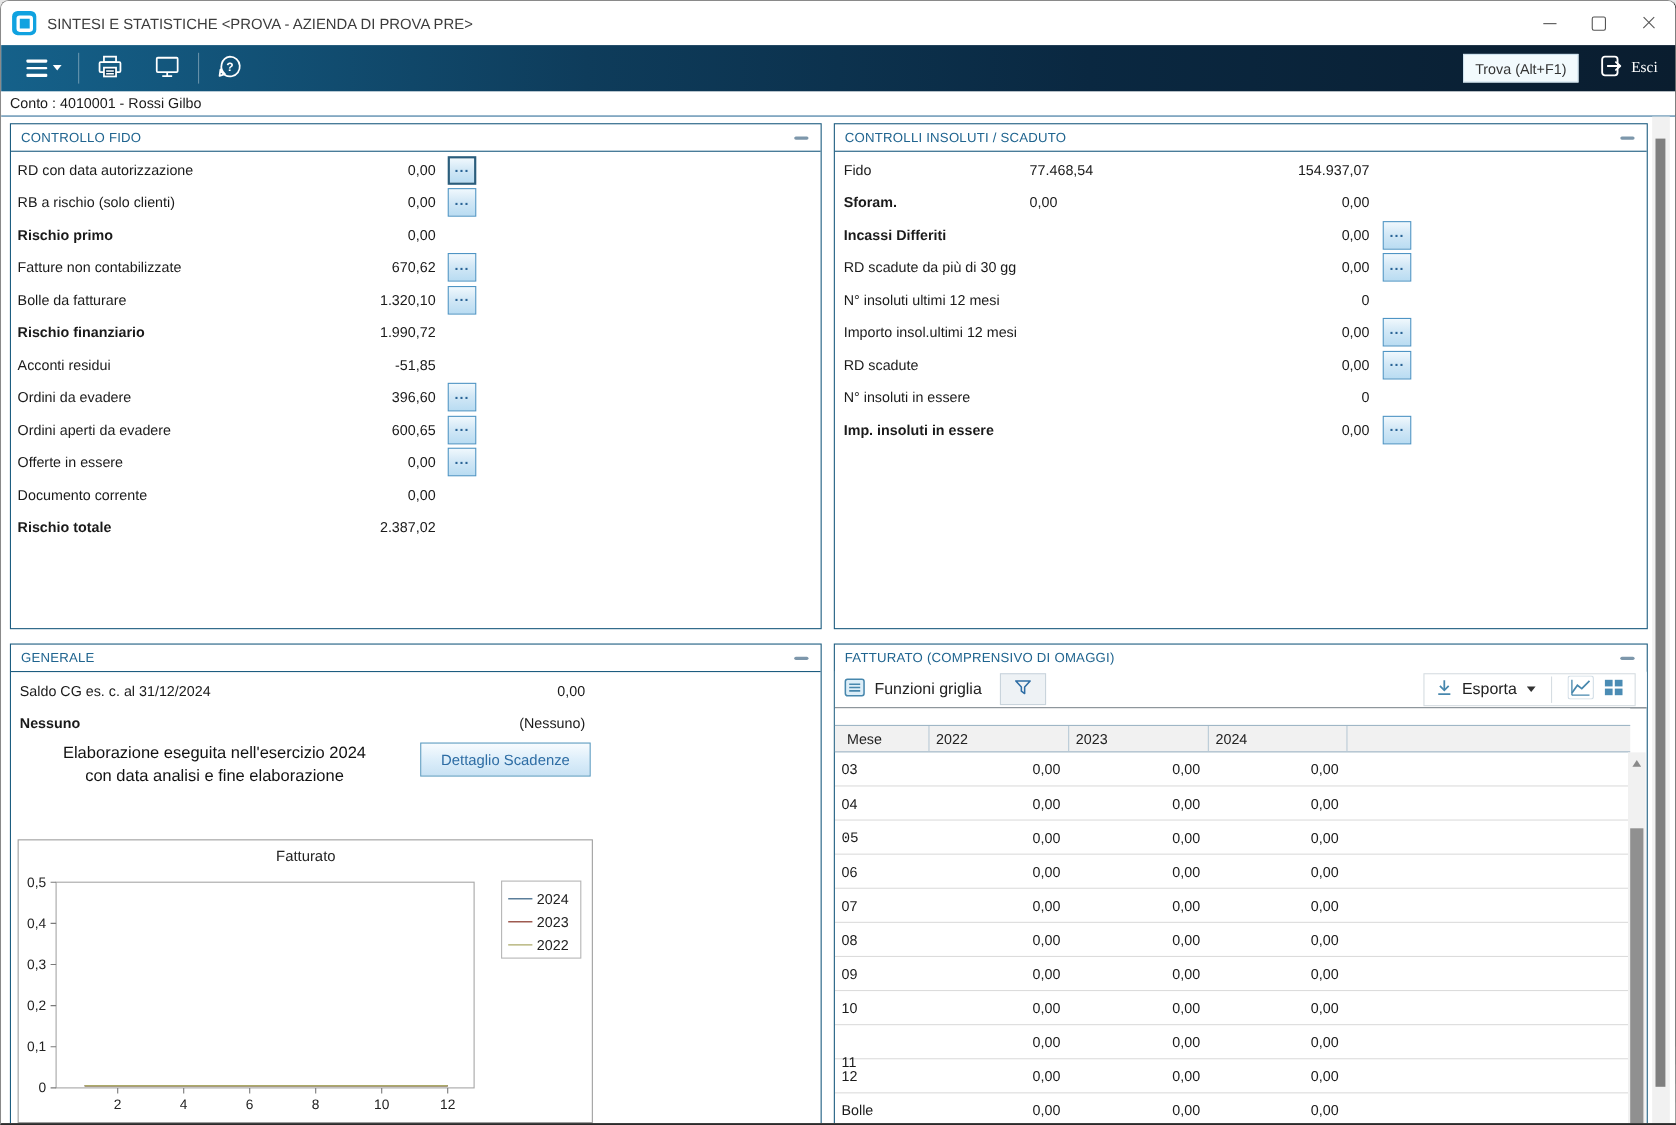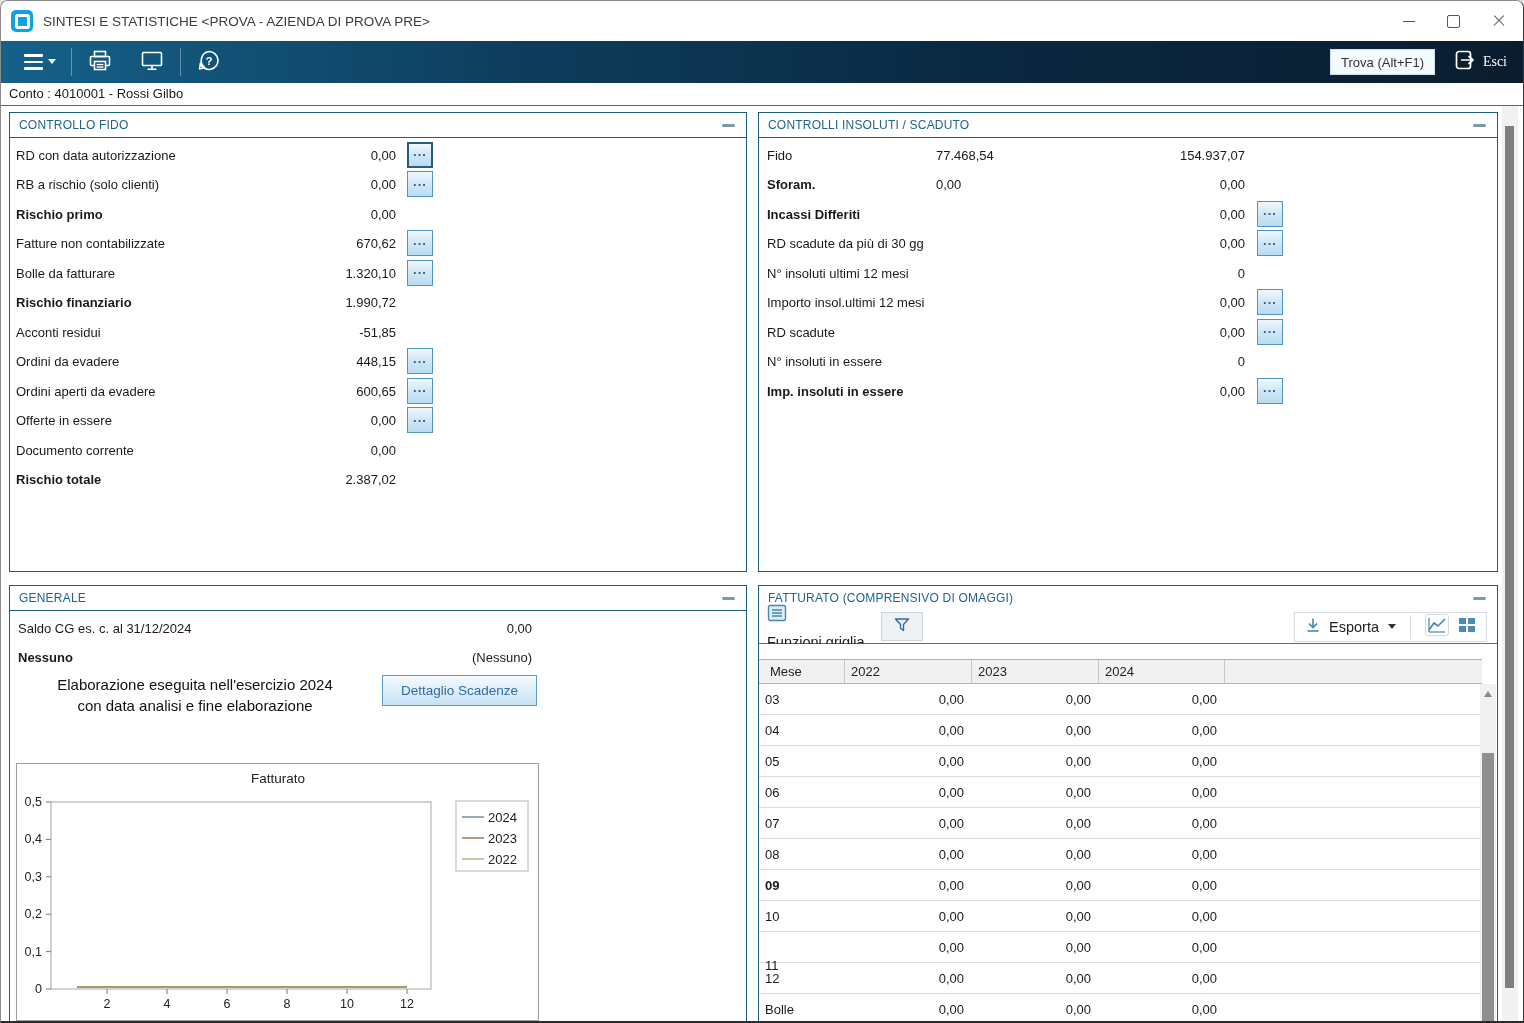--- a/index.html
+++ b/index.html
@@ -60,21 +60,21 @@
   .pos-fido{left:397px;}
   .pos-ins{left:498px;}
 
   
   .elab-text{position:absolute;left:30px;top:88px;width:310px;text-align:center;font-size:15px;line-height:21px;color:#111;}
   .dett-btn{position:absolute;left:372px;top:89px;width:155px;height:31px;box-sizing:border-box;border:1px solid #5b9bc0;background:linear-gradient(180deg,#f7fbfe 0%,#ddeefa 50%,#c8e2f4 100%);color:#2e6da4;font-size:13.5px;font-family:inherit;}
   .chart-box{position:absolute;left:6px;top:177px;width:523px;height:258px;border:1px solid #9f9f9f;background:#fff;box-sizing:border-box;}
 
   
   .grid-toolbar{position:absolute;left:0;right:0;top:24px;height:33px;display:flex;align-items:center;background:#fff;border-bottom:1px solid #5f6a72;}
-  .gt-left{display:flex;align-items:flex-start;gap:8px;margin-left:8px;font-size:14.5px;color:#222;flex-direction:column;}
+  .gt-left{display:flex;align-items:center;gap:8px;margin-left:8px;font-size:14.5px;color:#222;}
   .funnel-btn{margin-left:16px;width:42px;height:29px;background:#eef2f5;border:1px solid #c9d4dc;display:flex;align-items:center;justify-content:center;padding:0;}
   .gt-right{margin-left:auto;margin-right:10px;display:flex;align-items:center;height:30px;border:1px solid #d6dde2;box-sizing:border-box;padding:0 9px;gap:8px;background:#fff;}
   .esporta-label{font-size:14.5px;color:#222;}
   .caret-dark{width:0;height:0;border-left:4px solid transparent;border-right:4px solid transparent;border-top:5px solid #333;margin-left:2px;}
   .gt-sep{width:1px;height:24px;background:#d6dde2;margin:0 6px;}
   .icon-btn{background:none;border:none;padding:0;display:flex;align-items:center;justify-content:space-between;}
 
   .blank-row{position:absolute;top:58px;left:0;width:723px;height:15px;background:#fff;}
   .grid-header{position:absolute;top:73px;left:0;width:723px;height:25px;display:flex;background:#f1f1f1;border-top:1px solid #9fb6c6;border-bottom:1px solid #9fb6c6;box-sizing:border-box;}
   .gh-cell{border-right:1px solid #b9cad6;display:flex;align-items:center;padding-left:6px;box-sizing:border-box;font-size:13px;color:#222;}
@@ -212,21 +212,21 @@
           <div class="kv-row">
             <span class="kv-label bold">Rischio finanziario</span>
             <span class="kv-value v-fido">1.990,72</span>
           </div>
           <div class="kv-row">
             <span class="kv-label">Acconti residui</span>
             <span class="kv-value v-fido">-51,85</span>
           </div>
           <div class="kv-row">
             <span class="kv-label">Ordini da evadere</span>
-            <span class="kv-value v-fido">448,15</span>
+            <span class="kv-value v-fido">396,60</span>
             <button type="button" class="dots-btn pos-fido">...</button>
           </div>
           <div class="kv-row">
             <span class="kv-label">Ordini aperti da evadere</span>
             <span class="kv-value v-fido">600,65</span>
             <button type="button" class="dots-btn pos-fido">...</button>
           </div>
           <div class="kv-row">
             <span class="kv-label">Offerte in essere</span>
             <span class="kv-value v-fido">0,00</span>
@@ -441,21 +441,21 @@
             <div class="g-cell gc-fill"></div>
           </div>
           <div class="g-row">
             <div class="g-cell gc-mese" style="width: 86px;">04</div>
             <div class="g-cell gc-val" style="width: 127px;">0,00</div>
             <div class="g-cell gc-val" style="width: 127px;">0,00</div>
             <div class="g-cell gc-val" style="width: 126px;">0,00</div>
             <div class="g-cell gc-fill"></div>
           </div>
           <div class="g-row">
-            <div class="g-cell gc-mese" style="width: 86px;">05</div>
+            <div class="g-cell gc-mese" style="width: 86px; font-family: Liberation Mono, monospace;">05</div>
             <div class="g-cell gc-val" style="width: 127px;">0,00</div>
             <div class="g-cell gc-val" style="width: 127px;">0,00</div>
             <div class="g-cell gc-val" style="width: 126px;">0,00</div>
             <div class="g-cell gc-fill"></div>
           </div>
           <div class="g-row">
             <div class="g-cell gc-mese" style="width: 86px;">06</div>
             <div class="g-cell gc-val" style="width: 127px;">0,00</div>
             <div class="g-cell gc-val" style="width: 127px;">0,00</div>
             <div class="g-cell gc-val" style="width: 126px;">0,00</div>
@@ -469,21 +469,21 @@
             <div class="g-cell gc-fill"></div>
           </div>
           <div class="g-row">
             <div class="g-cell gc-mese" style="width: 86px;">08</div>
             <div class="g-cell gc-val" style="width: 127px;">0,00</div>
             <div class="g-cell gc-val" style="width: 127px;">0,00</div>
             <div class="g-cell gc-val" style="width: 126px;">0,00</div>
             <div class="g-cell gc-fill"></div>
           </div>
           <div class="g-row">
-            <div class="g-cell gc-mese" style="width: 86px; font-weight: bold;">09</div>
+            <div class="g-cell gc-mese" style="width: 86px;">09</div>
             <div class="g-cell gc-val" style="width: 127px;">0,00</div>
             <div class="g-cell gc-val" style="width: 127px;">0,00</div>
             <div class="g-cell gc-val" style="width: 126px;">0,00</div>
             <div class="g-cell gc-fill"></div>
           </div>
           <div class="g-row">
             <div class="g-cell gc-mese" style="width: 86px;">10</div>
             <div class="g-cell gc-val" style="width: 127px;">0,00</div>
             <div class="g-cell gc-val" style="width: 127px;">0,00</div>
             <div class="g-cell gc-val" style="width: 126px;">0,00</div>

